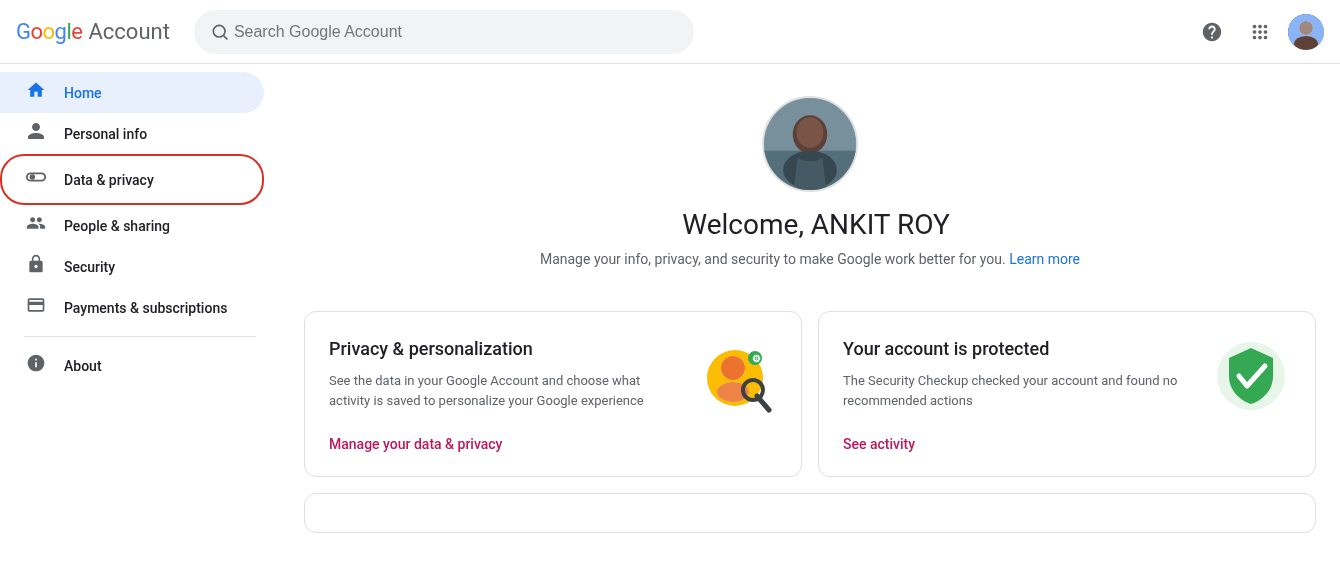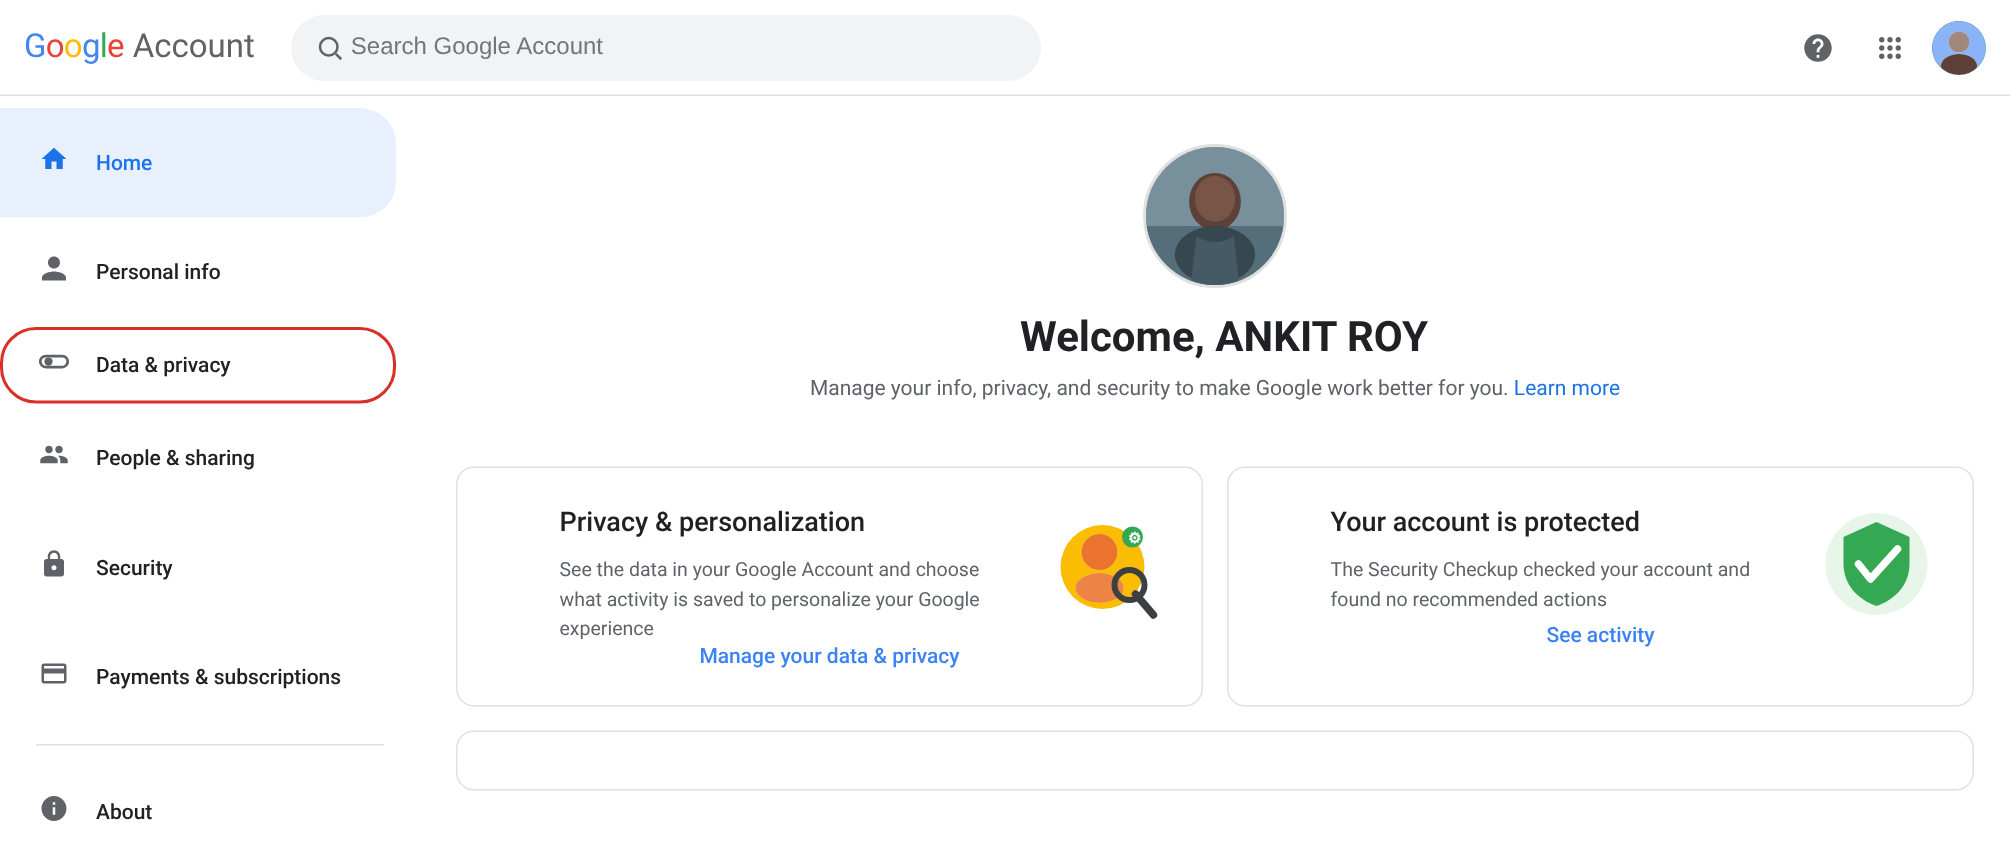--- a/index.html
+++ b/index.html
@@ -116,21 +116,21 @@
       width: 280px;
       flex-shrink: 0;
       padding: 8px 0;
       overflow-y: auto;
       border-right: none;
     }
     .nav-item {
       display: flex;
       align-items: center;
       gap: 16px;
-      padding: 24px 24px;
+      padding: 8px 24px;
       border-radius: 0 24px 24px 0;
       margin-right: 16px;
       cursor: pointer;
       font-size: 14px;
       color: #202124;
       font-weight: 500;
     }
     .nav-item.active { background: #e8f0fe; color: #1a73e8; }
     .nav-item.active .nav-icon { color: #1a73e8; }
     .nav-item.highlighted {
@@ -161,21 +161,21 @@
       border: 2px solid #e0e0e0;
       background: linear-gradient(160deg, #b0bec5 0%, #546e7a 100%);
       display: flex;
       align-items: center;
       justify-content: center;
       position: relative;
     }
     
     .welcome-text {
       font-size: 28px;
-      font-weight: 700;
+      font-weight: 400;
       color: #202124;
       margin-bottom: 10px;
       margin-left: 12px;
     }
     .subtitle {
       font-size: 14px;
       color: #5f6368;
       text-align: center;
     }
     .subtitle a {
@@ -198,42 +198,41 @@
       display: flex;
       flex-direction: column;
       position: relative;
       background: #fff;
     }
     .card-top {
       display: flex;
       align-items: flex-start;
       justify-content: flex-end;
       gap: 24px;
-      margin-left: 44px;
     }
     .card-text { flex: 1; }
     .card-title {
       font-size: 18px;
       font-weight: 500;
       color: #202124;
       line-height: 1.4;
       margin-bottom: 10px;
     }
     .card-desc {
       font-size: 13px;
       color: #5f6368;
       line-height: 1.5;
     }
     .card-link {
-      color: #3b82f6;
+      color: #be185d;
       font-size: 14px;
       font-weight: 500;
       text-decoration: none;
+      margin-top: 20px;
       display: inline-block;
-      text-align: center;
     }
     
     .privacy-icon {
       width: 80px;
       height: 80px;
       flex-shrink: 0;
     }
     
     .shield-icon {
       width: 80px;

